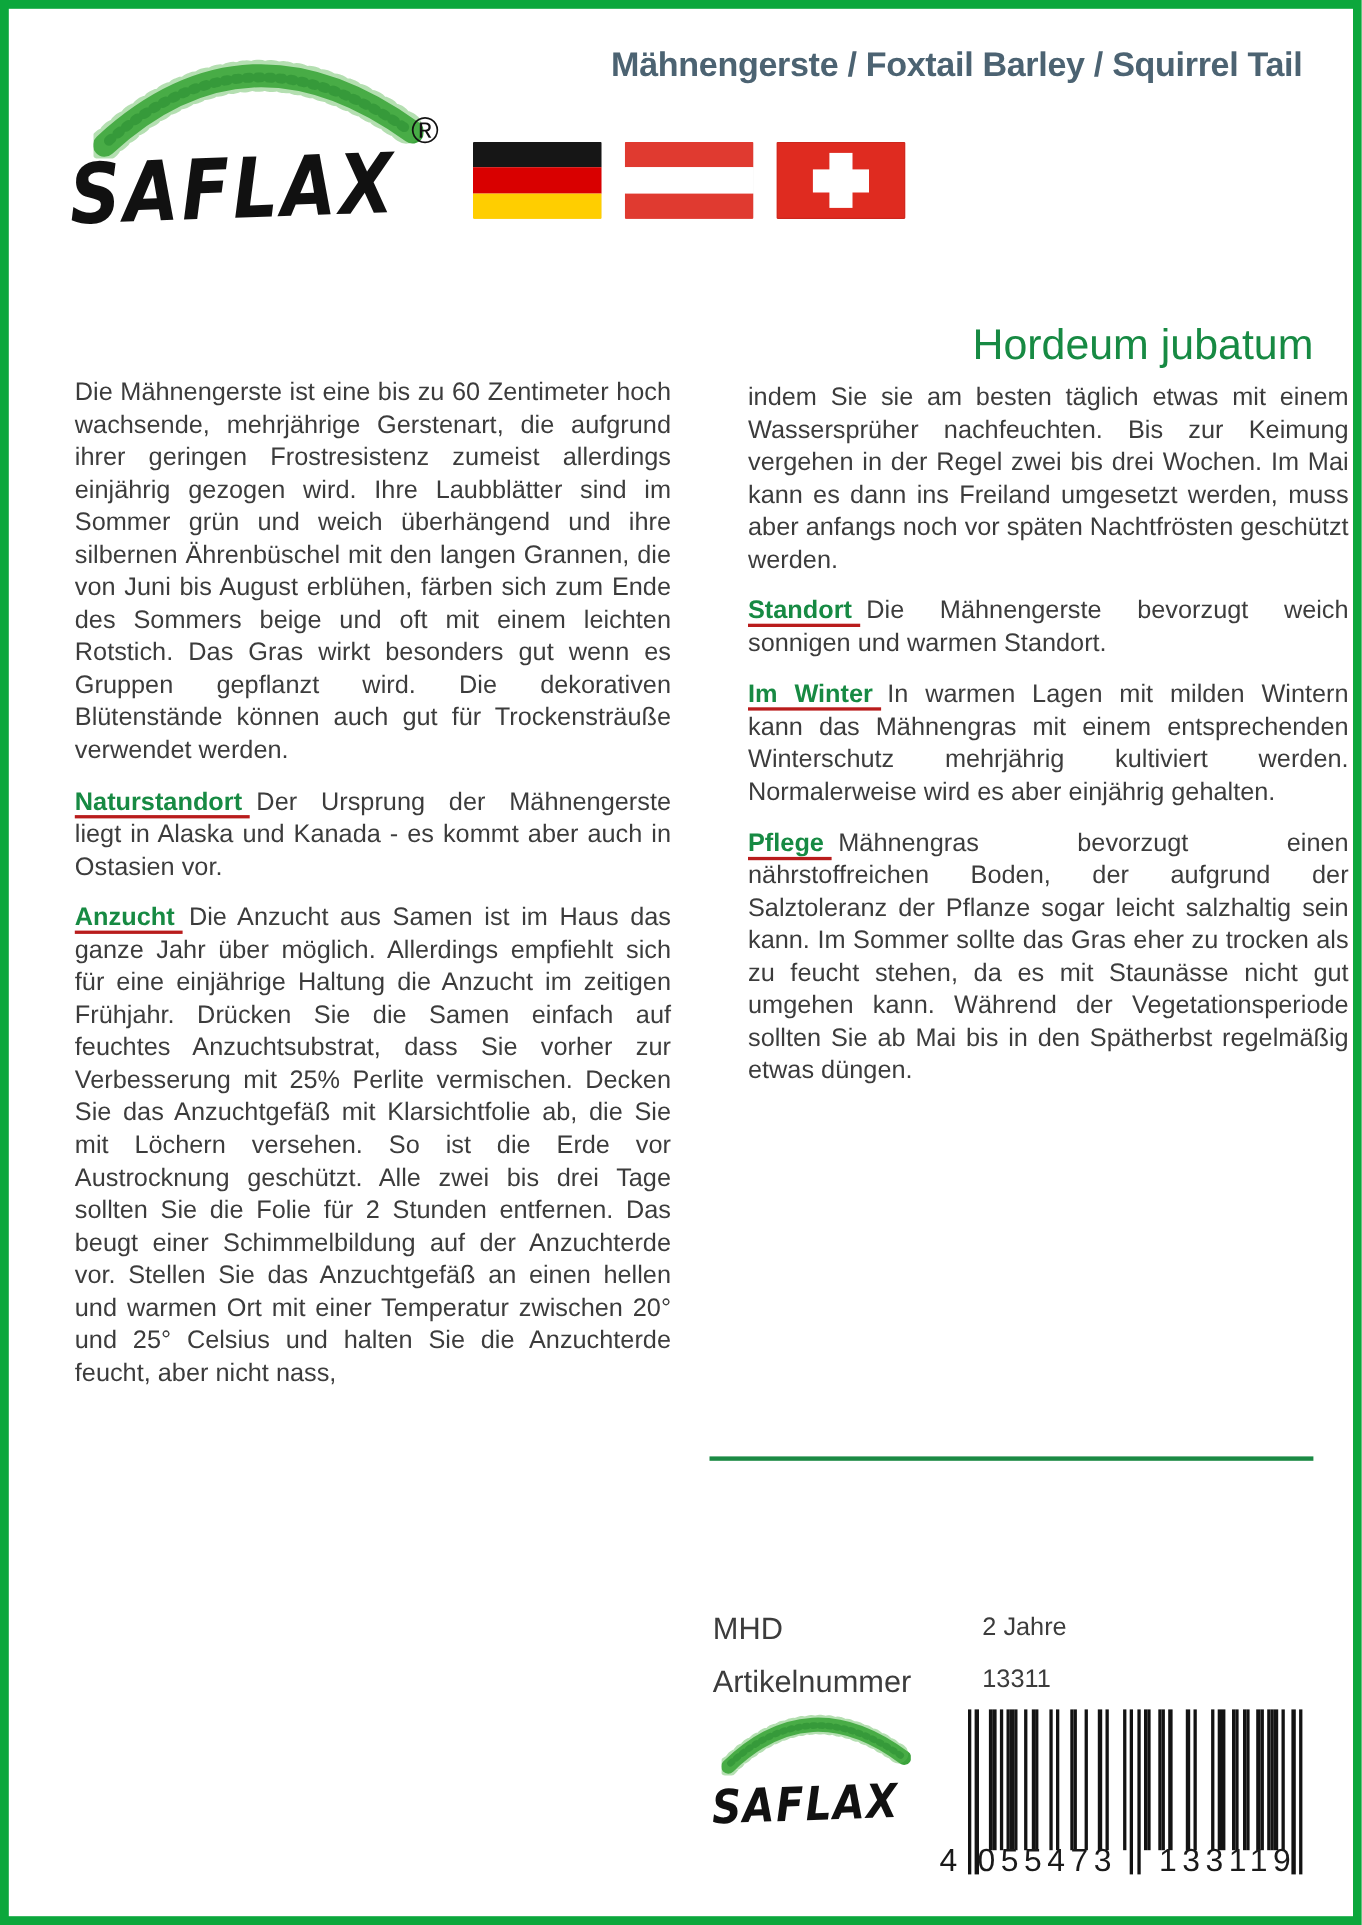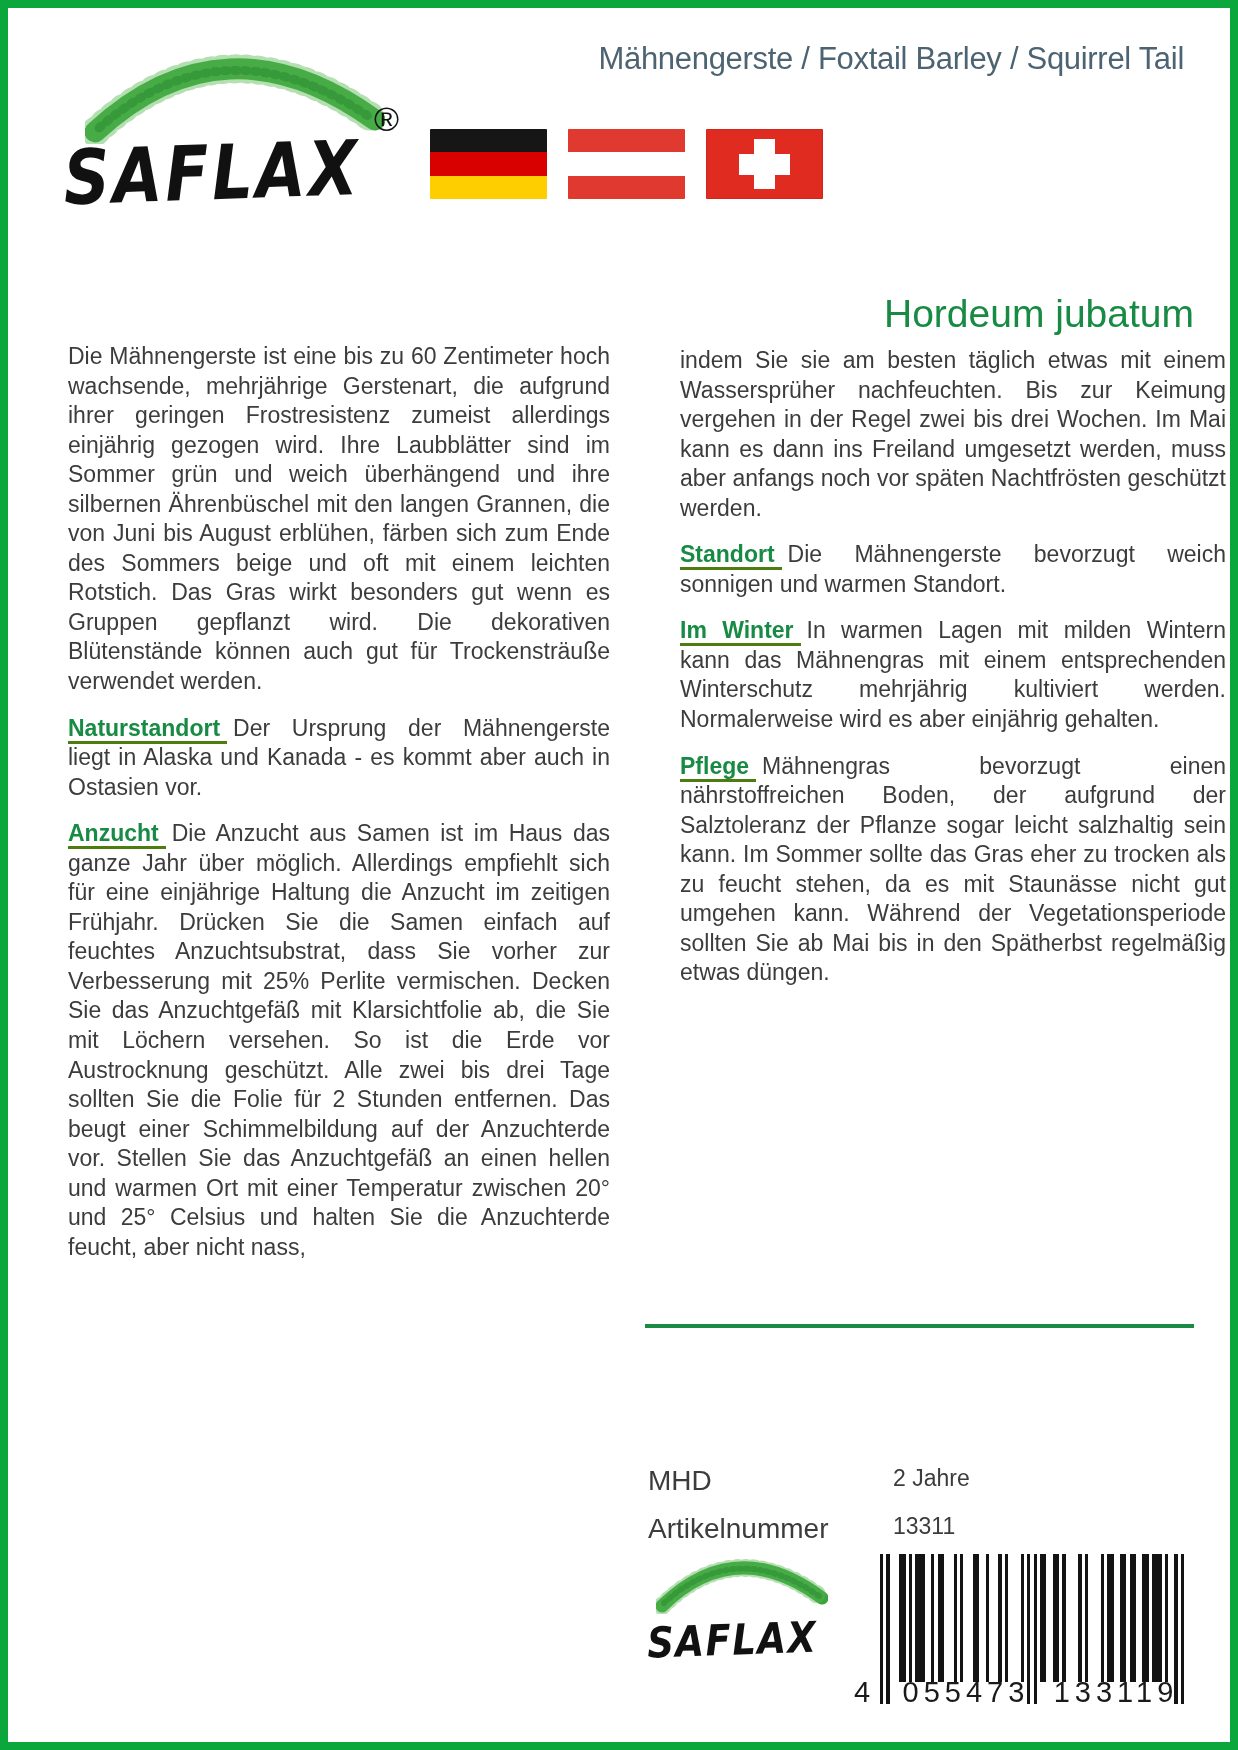--- a/index.html
+++ b/index.html
@@ -11,21 +11,21 @@
     border:8px solid #0ca73c;
     overflow:hidden;
     font-family:"Liberation Sans","DejaVu Sans",sans-serif;
     color:#3c3c3c;
   }
 
   
   .header-title{
     position:absolute;top:33px;right:46px;
     font-size:31px;letter-spacing:-0.3px;
-    color:#4c6372;font-weight:400;
+    color:#4c6372;font-weight:700;
     white-space:nowrap;
   }
   .logo{position:absolute;left:55px;top:26px;width:330px;height:186px;}
   .logo .arc{position:absolute;left:22px;top:6px;}
   .logo .word{
     position:absolute;left:2px;bottom:-2px;
     font-size:64px;font-weight:bold;font-style:italic;
     letter-spacing:3px;color:#111;
     transform:rotate(-2deg) scaleY(1.18);
     transform-origin:left bottom;
@@ -58,21 +58,21 @@
   }
 
   
   .col{position:absolute;font-size:23px;line-height:1.285;text-align:justify;color:#3c3c3c;}
   .col-left{left:60px;top:334px;width:542px;}
   .col-right{left:640px;top:338px;width:546px;margin-left:32px;}
   .col p{margin:0 0 17px 0;}
   .col p:last-child{margin-bottom:0;}
   .sec-h{
     color:#178a43;font-weight:bold;
-    border-bottom:3px solid #4d7c0f;
+    border-bottom:3px solid #b91c1c;
     padding-right:7px;padding-bottom:0px;
     margin-right:6px;
   }
 
   
   .divider2{position:absolute;left:637px;top:1316px;width:549px;height:4px;background:#1b8a44;}
   .meta-label{position:absolute;left:640px;font-size:28px;color:#3c3c3c;}
   .meta-value{position:absolute;left:885px;font-size:23px;color:#3c3c3c;}
   .row-mhd{top:1457px;}
   .row-art{top:1505px;}
@@ -87,21 +87,21 @@
     transform-origin:left bottom;
     font-family:"DejaVu Sans","Liberation Sans",sans-serif;
   }
 
   .barcode{position:absolute;left:872px;top:1546px;width:320px;height:175px;}
   .bc-bars{position:absolute;left:0;top:0;width:304px;height:152px;}
   .bc-bar{position:absolute;top:0;width:3.2px;height:128px;background:#131313;}
   .bc-bar.tall{height:150px;}
   .bc-d{position:absolute;top:122px;font-size:29px;color:#1a1a1a;}
   .bc-d-prefix{left:-26px;}
-  .bc-d-left{left:20px;width:132px;text-align:center;letter-spacing:5px;}
+  .bc-d-left{left:6px;width:132px;text-align:center;letter-spacing:5px;}
   .bc-d-right{left:170px;width:132px;text-align:center;letter-spacing:5px;}
 </style>
 </head>
 <body>
 
 <div class="page">
 
   <div class="header-title">Mähnengerste / Foxtail Barley / Squirrel Tail</div>
 
   <div class="logo">

